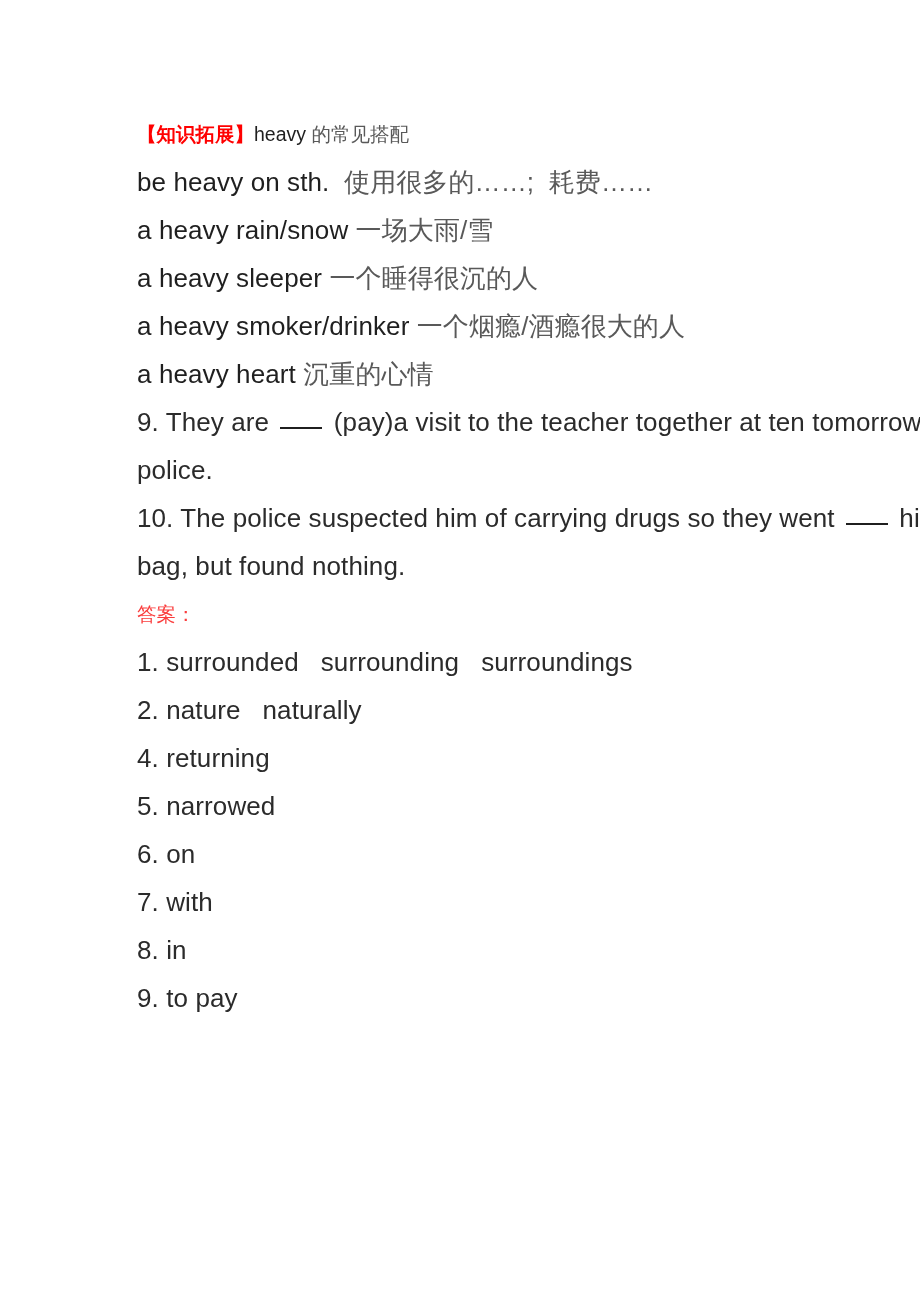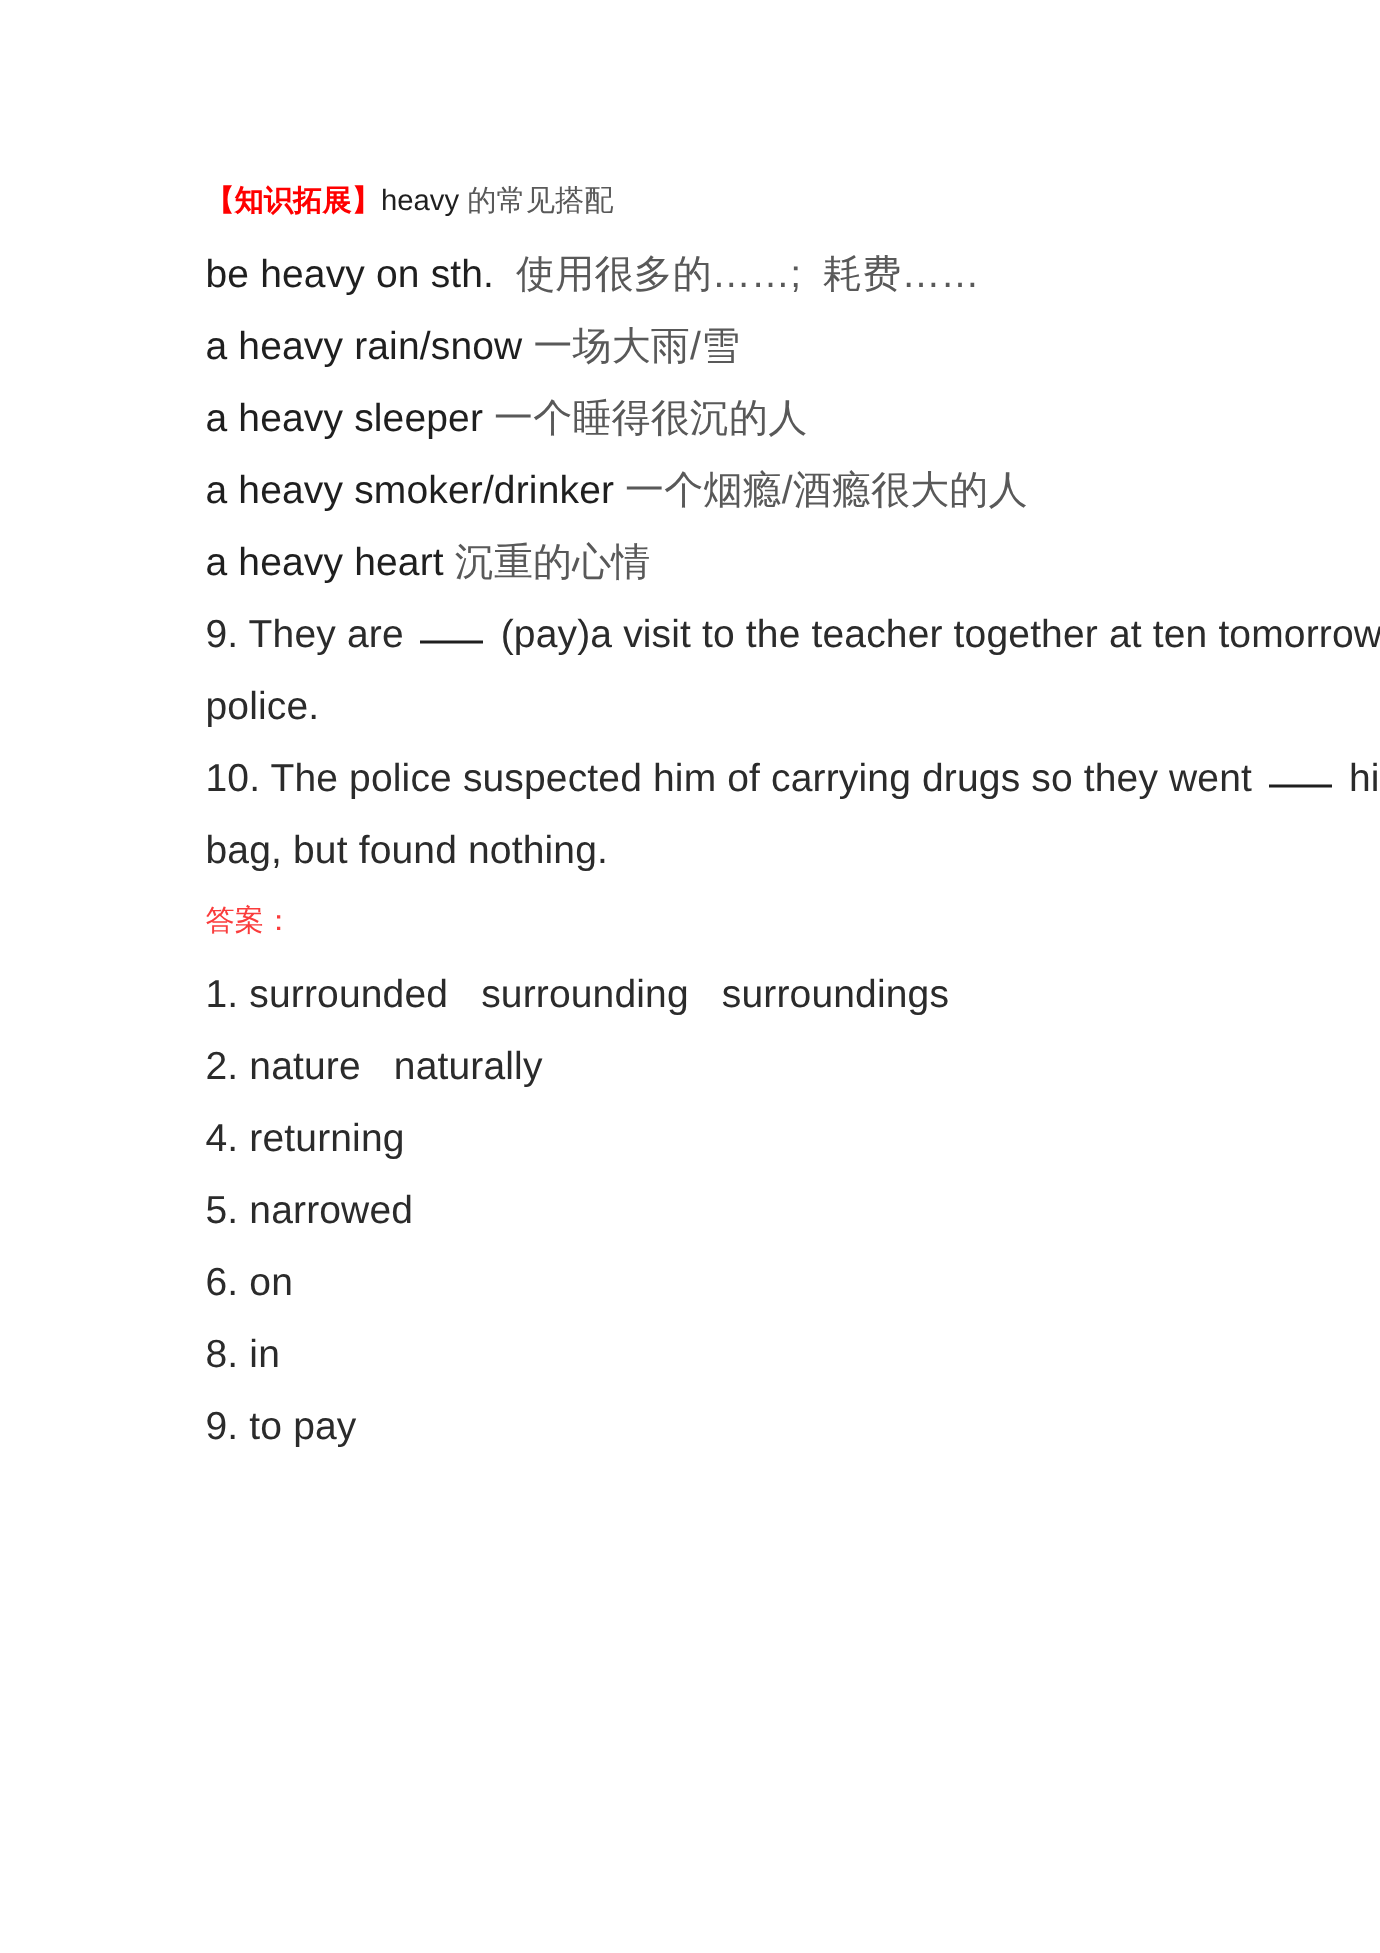--- a/index.html
+++ b/index.html
@@ -91,16 +91,17 @@
   <div class="line"><span>10.</span><span> The police suspected him of carrying drugs so they went </span><span class="blank"></span><span> his</span></div>
   <div class="line"><span>bag, but found nothing.</span></div>
 
   <div class="ans-head">答案：</div>
 
   <div class="line" id="ans-0"><span>1. </span><span>surrounded</span><span class="gap"></span><span>surrounding</span><span class="gap"></span><span>surroundings</span></div>
   <div class="line" id="ans-1"><span>2. </span><span>nature</span><span class="gap"></span><span>naturally</span></div>
   <div class="line" id="ans-3"><span>4. </span><span>returning</span></div>
   <div class="line" id="ans-4"><span>5. </span><span>narrowed</span></div>
   <div class="line" id="ans-5"><span>6. </span><span>on</span></div>
+  <div class="line" id="ans-6"><span>7. </span><span>with</span></div>
   <div class="line" id="ans-7"><span>8. </span><span>in</span></div>
   <div class="line" id="ans-8"><span>9. </span><span>to pay</span></div>
 
 </div>
 
 </body></html>

